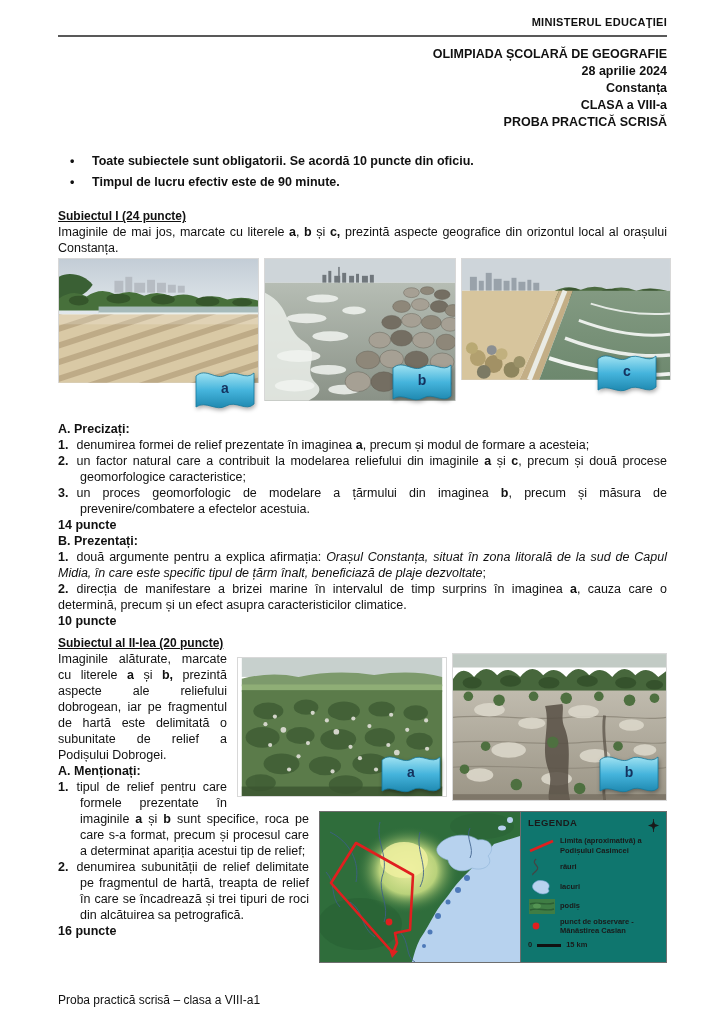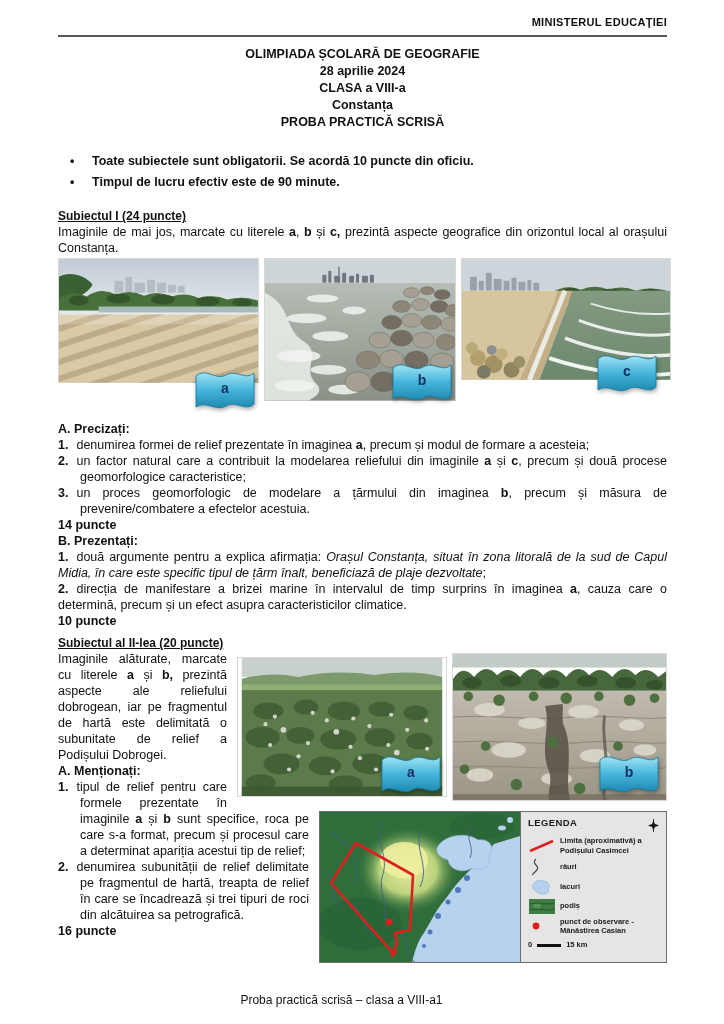--- a/index.html
+++ b/index.html
@@ -1,56 +1,56 @@
 <!DOCTYPE html>
 <html><head>
 <meta charset="utf-8">
 <style>
   html,body{margin:0;padding:0;background:#9a9a9a;}
   .page{position:relative;width:724px;height:1024px;background:#ffffff;margin:0 auto;
         font-family:"Liberation Sans",sans-serif;color:#111;overflow:hidden;}
   .content{position:absolute;left:58px;top:0;width:609px;}
   .hdr{margin-top:16px;text-align:right;font-size:11px;font-weight:700;letter-spacing:.3px;}
   .rule{border:0;border-top:2px solid #595959;margin:7px 0 0 0;}
-  .title{margin-top:9px;text-align:center;font-weight:700;font-size:12.5px;line-height:17px;}
+  .title{margin-top:9px;text-align:right;font-weight:700;font-size:12.5px;line-height:17px;}
   .bullets{margin-top:20px;font-weight:700;font-size:12.5px;line-height:21px;}
   .bullet{display:flex;}
   .bullet .dot{flex:0 0 22px;padding-left:12px;box-sizing:content-box;}
   .shead{font-weight:700;text-decoration:underline;font-size:12px;margin-top:15px;line-height:16px;}
   .txt{font-size:12.5px;line-height:16px;}
   .justify{text-align:justify;}
   p{margin:0;}
   .subhead{font-weight:700;font-size:12.5px;line-height:16px;}
   .item-hang{padding-left:22px;text-indent:-22px;}
   .num{font-weight:700;padding-right:8px;}
   .points{font-weight:700;text-align:left;font-size:12.5px;line-height:16px;}
   .photos{margin-top:2px;display:flex;gap:5px;align-items:flex-start;margin-bottom:20px;}
   .photo{position:relative;flex:0 0 auto;border:1px solid #d8d8d8;box-sizing:border-box;}
   .photo svg{display:block;}
   .ribbon{position:absolute;width:62px;height:52px;z-index:3;}
   .ribbon svg{display:block;width:100%;height:100%;filter:drop-shadow(1px 2px 2px rgba(0,0,0,.35));}
   .ribbon .ltr{position:absolute;left:50%;top:47%;transform:translate(-50%,-50%);
                font-weight:700;font-size:14px;color:#14325e;}
   .sec2 .imgs{float:right;width:430px;margin:2px 0 6px 10px;display:flex;gap:5px;align-items:flex-start;}
   .sec2 .mapbox{float:right;clear:right;width:348px;height:152px;margin:4px 0 4px 10px;
-                display:flex;border:1px solid #6e6e6e;box-sizing:border-box;background:#e5e5e5;}
+                display:flex;border:1px solid #6e6e6e;box-sizing:border-box;background:#0f766e;}
   .map-draw{flex:0 0 200px;height:100%;}
   .map-draw svg{display:block;width:100%;height:100%;}
   .legend{flex:1;border-left:1px solid #6e6e6e;padding:5px 6px 3px 7px;box-sizing:border-box;
           font-size:7.5px;font-weight:700;color:#1a1a1a;}
   .leg-title-row{display:flex;justify-content:space-between;align-items:flex-start;}
   .leg-title{font-size:9.5px;letter-spacing:.4px;}
   .leg-item{display:flex;align-items:center;margin-top:2px;}
   .leg-sym{flex:0 0 32px;display:flex;align-items:center;}
   .leg-label{line-height:1.3;}
   .leg-scale{display:flex;align-items:flex-end;gap:5px;margin-top:4px;}
   .scale-bar{width:24px;height:3px;background:#111;margin-bottom:2px;}
   .clear{clear:both;}
   .footer{position:absolute;left:58px;right:57px;bottom:17px;display:flex;
-          justify-content:center;font-size:12px;line-height:14px;}
+          justify-content:flex-start;font-size:12px;line-height:14px;}
   .footer .pg{padding-right:42px;}
 </style>
 </head>
 <body>
 
 <svg width="0" height="0" style="position:absolute" aria-hidden="true">
   <defs>
     <linearGradient id="ribbonGrad" x1="0" y1="0" x2="0" y2="1">
       <stop offset="0" stop-color="#9fe2f2"></stop>
         <stop offset=".5" stop-color="#45b4dc"></stop>
@@ -61,22 +61,22 @@
 
 <div class="page">
   <div class="content">
 
     <div class="hdr">MINISTERUL EDUCAŢIEI</div>
     <hr class="rule">
 
     <div class="title">
       <div>OLIMPIADA ȘCOLARĂ DE GEOGRAFIE</div>
       <div>28 aprilie 2024</div>
+      <div>Constanța</div>
       <div>CLASA a VIII-a</div>
-      <div>Constanța</div>
       <div>PROBA PRACTICĂ SCRISĂ</div>
     </div>
 
     <div class="bullets">
       <div class="bullet">
         <span class="dot">•</span>
         <span>Toate subiectele sunt obligatorii. Se acordă 10 puncte din oficiu.</span>
       </div>
       <div class="bullet">
         <span class="dot">•</span>

